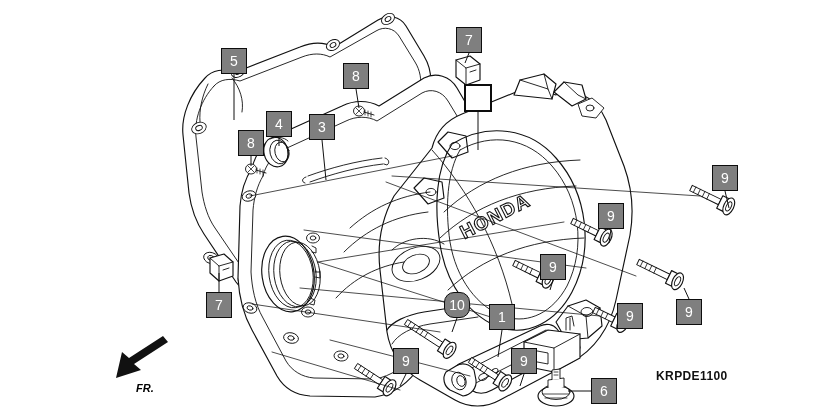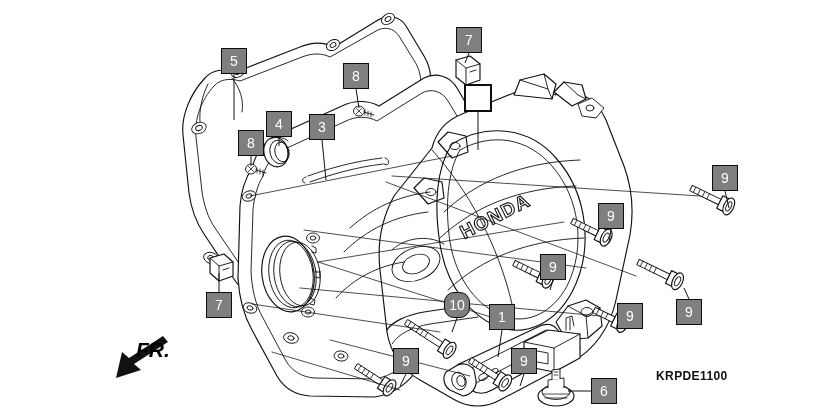--- a/index.html
+++ b/index.html
@@ -37,25 +37,26 @@
     color:#111111;
     font-size:12px;
     font-weight:bold;
     font-family:"Liberation Sans",sans-serif;
     letter-spacing:0.4px;
     white-space:nowrap;
   }
   .frlabel{
     position:absolute;
     color:#000000;
-    font-size:21px;
+    font-size:11px;
     font-weight:bold;
     font-style:italic;
     font-family:"Liberation Sans",sans-serif;
     white-space:nowrap;
+    margin-top:44px;
   }
 </style>
 </head>
 <body>
 
 <div id="stage">
 
   <svg id="art" viewBox="0 0 840 420">
     <defs>
       <style>

